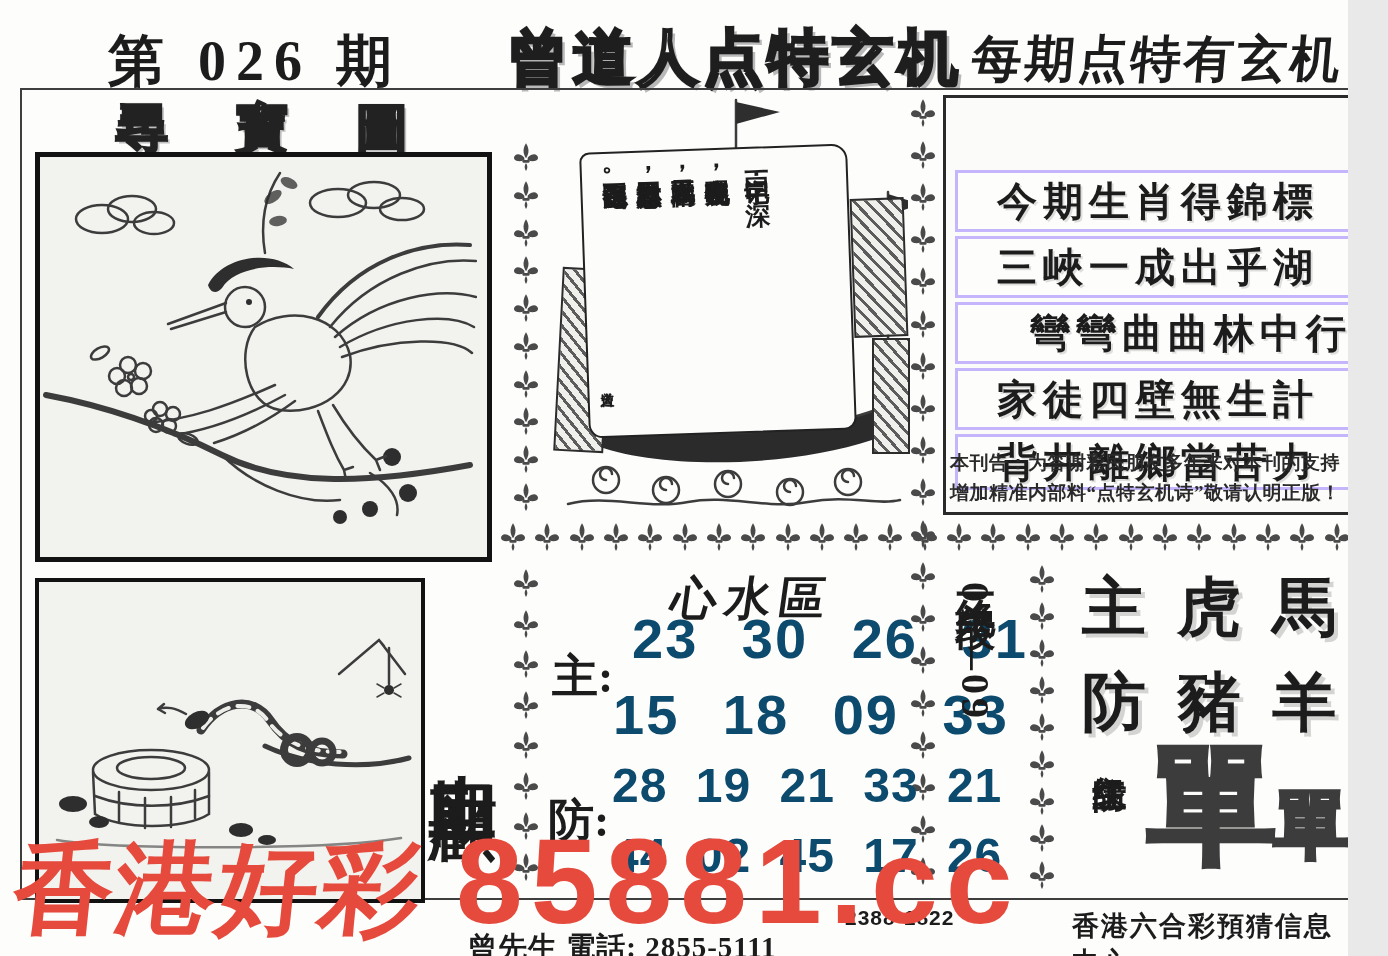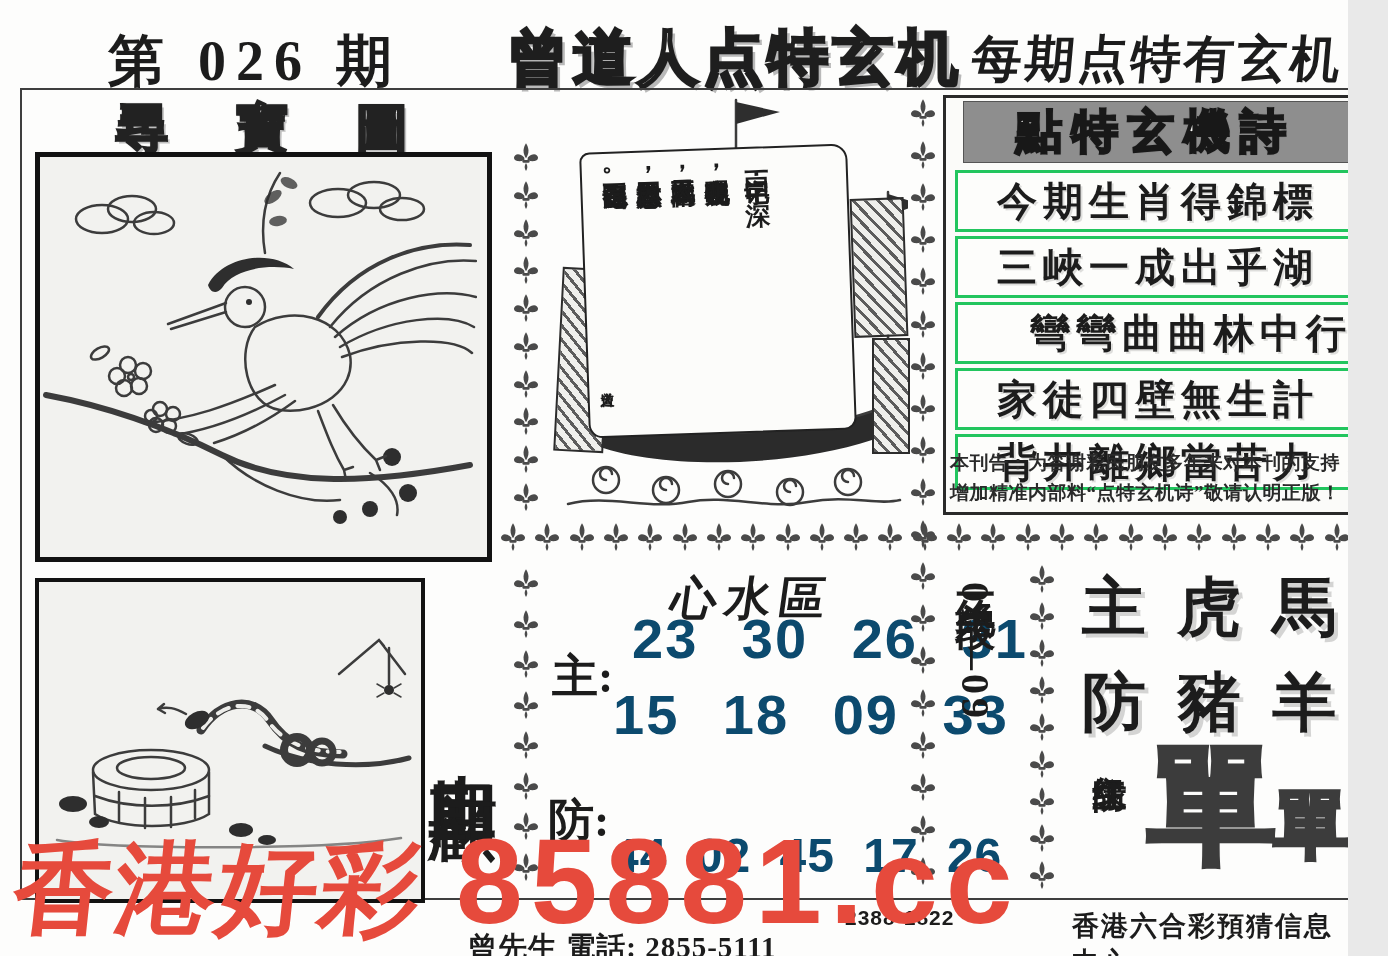--- a/index.html
+++ b/index.html
@@ -49,21 +49,21 @@
      font-size:25px;font-weight:700;line-height:1.12;}
   .sail-col{margin:0 6px;}
   .sail-heading{margin:0 10px 0 12px;}
   .sail-sign{left:598px;top:382px;font-size:14px;font-weight:700;}
 
   
   .poem-panel{left:943px;top:95px;width:418px;height:420px;border:3px solid #2a2a2a;background:#fbfbf9;box-sizing:border-box;}
   .poem-title{left:963px;top:101px;width:384px;height:60px;background:#8e8e8e;border:1px solid #555;
       display:flex;align-items:center;justify-content:center;font-size:46px;font-weight:800;letter-spacing:10px;
       color:#f8f8f6;-webkit-text-stroke:2.5px #181818;text-shadow:0 0 2px #181818;}
-  .poem-line{left:955px;width:400px;height:56px;border:3px solid #22c55e;background:#fdfdfb;
+  .poem-line{left:955px;width:400px;height:56px;border:3px solid #c4b5fd;background:#fdfdfb;
       display:flex;align-items:center;justify-content:center;
       font-size:40px;font-weight:800;letter-spacing:6px;text-shadow:2px 2px 0 rgba(0,0,0,.12);}
   .notice{left:950px;width:408px;font-size:19px;font-weight:700;color:#2a2a2a;letter-spacing:.5px;white-space:nowrap;}
 
   
   .hw-title{left:612px;top:568px;width:280px;text-align:center;font-size:46px;font-weight:800;
             transform:skewX(-8deg);letter-spacing:8px;}
   .hw-label{font-size:46px;font-weight:800;}
   .num{font-family:Liberation Sans, sans-serif;font-weight:600;color:#0c4a6e;}
   .num-main{font-size:56px;word-spacing:26px;letter-spacing:2px;}
@@ -897,34 +897,34 @@
       <div class="sail-col sail-heading">一字记记曰：深</div>
       <div class="sail-col">九州春色破晓明，</div>
       <div class="sail-col">三番五次闹风云，</div>
       <div class="sail-col">心猿意马思前因，</div>
       <div class="sail-col">白隐深山不记春。</div>
     </div>
   </div>
   <div class="abs sail-sign v">曾道人</div>
 
   <div class="abs poem-panel"></div>
-  <div class="abs poem-title">點特玄機詩</div>
   <div class="abs poem-line" style="top:170px;">今期生肖得錦標</div>
   <div class="abs poem-line" style="top:236px;">三峽一成出乎湖</div>
   <div class="abs poem-line" style="top:302px;padding-left:33px;">彎彎曲曲林中行</div>
   <div class="abs poem-line" style="top:368px;">家徒四壁無生計</div>
   <div class="abs poem-line" style="top:434px;height:50px;">背井離鄉當苦力</div>
 
   <div class="abs notice" style="top: 450px;">本刊告：为答谢彩民朋友多年来对本刊的支持，从今期</div>
 
   <div class="abs hw-title">心水區</div>
   <div class="abs hw-label" style="left:552px;top:646px;">主:</div>
   <div class="abs num num-main nowrap" style="left:632px;top:606px;">23 30 26 31</div>
   <div class="abs num num-main nowrap" style="left:613px;top:682px;">15 18 09 33</div>
   <div class="abs hw-label" style="left:548px;top:790px;">防:</div>
+  <div class="abs num num-guard nowrap" style="left:612px;top:758px;">28 19 21 33 21</div>
   <div class="abs num num-guard nowrap" style="left:612px;top:828px;">44 02 45 17 26</div>
 
   <div class="abs killzone v">绝杀一段01—09</div>
   <div class="abs zodiac">
     <span>主</span>
     <span>虎</span>
     <span>馬</span>
     <span>防</span>
     <span>豬</span>
     <span>羊</span>

